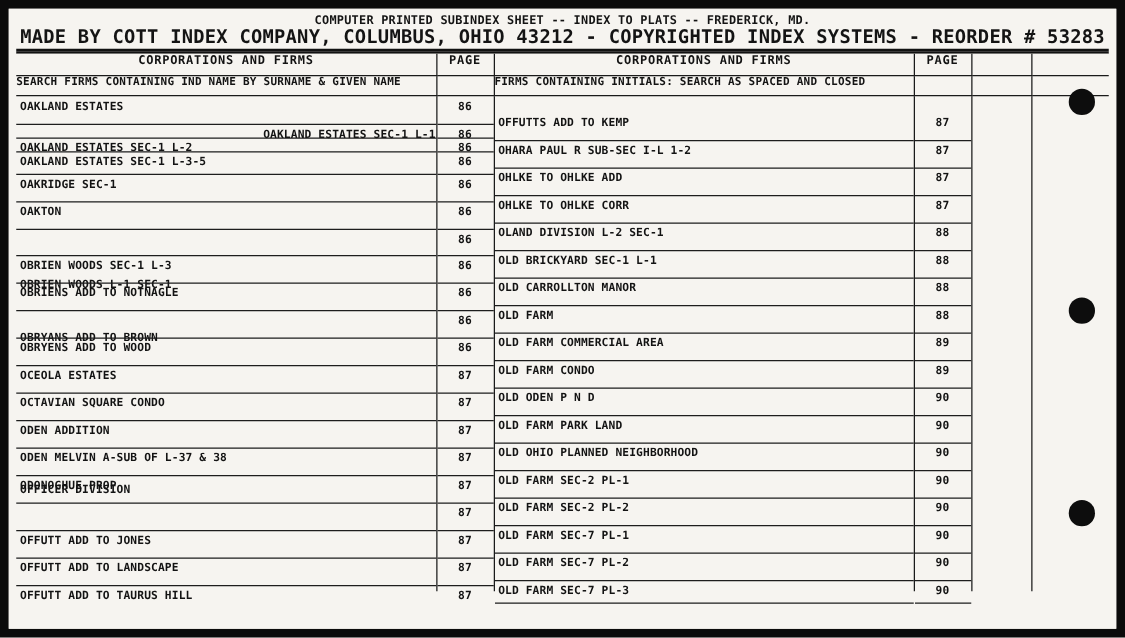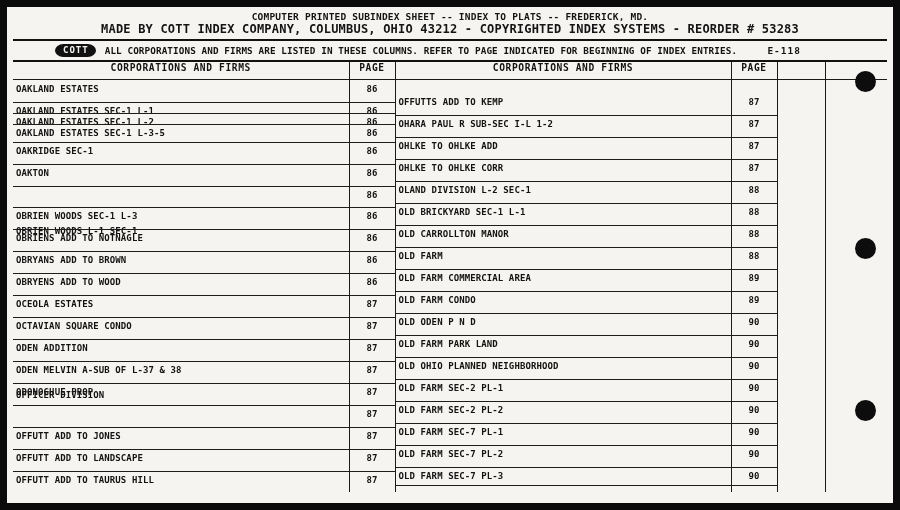--- a/index.html
+++ b/index.html
@@ -45,21 +45,21 @@
     font-family: "DejaVu Sans Mono", monospace;
     font-weight: bold;
     color: #141414;
     letter-spacing: 0.2px;
   }
   .head .l1 {
     font-size: 9.5px;
     line-height: 12px;
   }
   .head .l2 {
-    font-size: 12px;
+    font-size: 15px;
     line-height: 12px;
   }
   .rule {
     height: 2px;
     background: #121212;
     margin: 2px 6px 0 6px;
   }
   
   .notice {
     display: flex;
@@ -204,25 +204,20 @@
 <div class="page">
   <div class="frame"></div>
   <div class="sheet">
 
     <div class="head">
       <div class="l1">COMPUTER PRINTED SUBINDEX SHEET -- INDEX TO PLATS -- FREDERICK, MD.</div>
       <div class="l2">MADE BY COTT INDEX COMPANY, COLUMBUS, OHIO 43212 - COPYRIGHTED INDEX SYSTEMS - REORDER # 53283</div>
     </div>
     <div class="rule"></div>
 
-    <div class="notice">
-      <span class="cott-logo">COTT</span>
-      <span class="notice-text">ALL CORPORATIONS AND FIRMS ARE LISTED IN THESE COLUMNS. REFER TO PAGE INDICATED FOR BEGINNING OF INDEX ENTRIES.</span>
-      <span class="form-id">E-118</span>
-    </div>
 
     <div class="table-wrap">
       <table class="idx">
         <colgroup>
           <col class="c-name">
             <col class="c-page">
             <col class="c-name2">
             <col class="c-page2">
             <col class="c-blank1">
             <col class="c-blank2">
@@ -230,32 +225,40 @@
         <tbody>
             <tr>
           <th class="colhead">CORPORATIONS AND FIRMS</th>
           <th class="colhead">PAGE</th>
           <th class="colhead">CORPORATIONS AND FIRMS</th>
           <th class="colhead">PAGE</th>
           <th class="colhead blank"></th>
           <th class="colhead blank"></th>
         </tr>
         <tr>
+          <td class="subhead">SEARCH FIRMS CONTAINING IND NAME BY SURNAME &amp; GIVEN NAME</td>
+          <td class="subhead empty"></td>
+          <td class="subhead">FIRMS CONTAINING INITIALS:  SEARCH AS SPACED AND CLOSED</td>
+          <td class="subhead empty"></td>
+          <td class="subhead empty"></td>
+          <td class="subhead empty"></td>
+        </tr>
+        <tr>
           <td class="listcell">
             <div class="entries" id="left-names">
                   <div class="entry" style="top: 4px;">OAKLAND ESTATES</div>
-                  <div class="entry" style="top: 26px;">OAKLAND ESTATES SEC-1 L-1</div>
+                  <div class="entry" style="top: 26px; text-align: right;">OAKLAND ESTATES SEC-1 L-1</div>
                   <div class="entry" style="top: 37px;">OAKLAND ESTATES SEC-1 L-2</div>
                   <div class="entry" style="top: 48px;">OAKLAND ESTATES SEC-1 L-3-5</div>
                   <div class="entry" style="top: 66px;">OAKRIDGE SEC-1</div>
                   <div class="entry" style="top: 88px;">OAKTON</div>
                   <div class="entry" style="top: 110px; margin-top: 36px;">OBRIEN WOODS L-1 SEC-1</div>
                   <div class="entry" style="top: 131px;">OBRIEN WOODS SEC-1 L-3</div>
                   <div class="entry" style="top: 153px;">OBRIENS ADD TO NOTNAGLE</div>
-                  <div class="entry" style="top: 175px;">OBRYANS ADD TO BROWN</div>
+                  <div class="entry" style="top: 189px;">OBRYANS ADD TO BROWN</div>
                   <div class="entry" style="top: 197px;">OBRYENS ADD TO WOOD</div>
                   <div class="entry" style="top: 219px;">OCEOLA ESTATES</div>
                   <div class="entry" style="top: 241px;">OCTAVIAN SQUARE CONDO</div>
                   <div class="entry" style="top: 263px;">ODEN ADDITION</div>
                   <div class="entry" style="top: 285px;">ODEN MELVIN A-SUB OF L-37 &amp; 38</div>
                   <div class="entry" style="top: 307px;">ODONOGHUE PROP</div>
                   <div class="entry" style="top: 310px;">OFFICER DIVISION</div>
                   <div class="entry" style="top: 351px;">OFFUTT ADD TO JONES</div>
                   <div class="entry" style="top: 373px;">OFFUTT ADD TO LANDSCAPE</div>
                   <div class="entry" style="top: 395px;">OFFUTT ADD TO TAURUS HILL</div>

